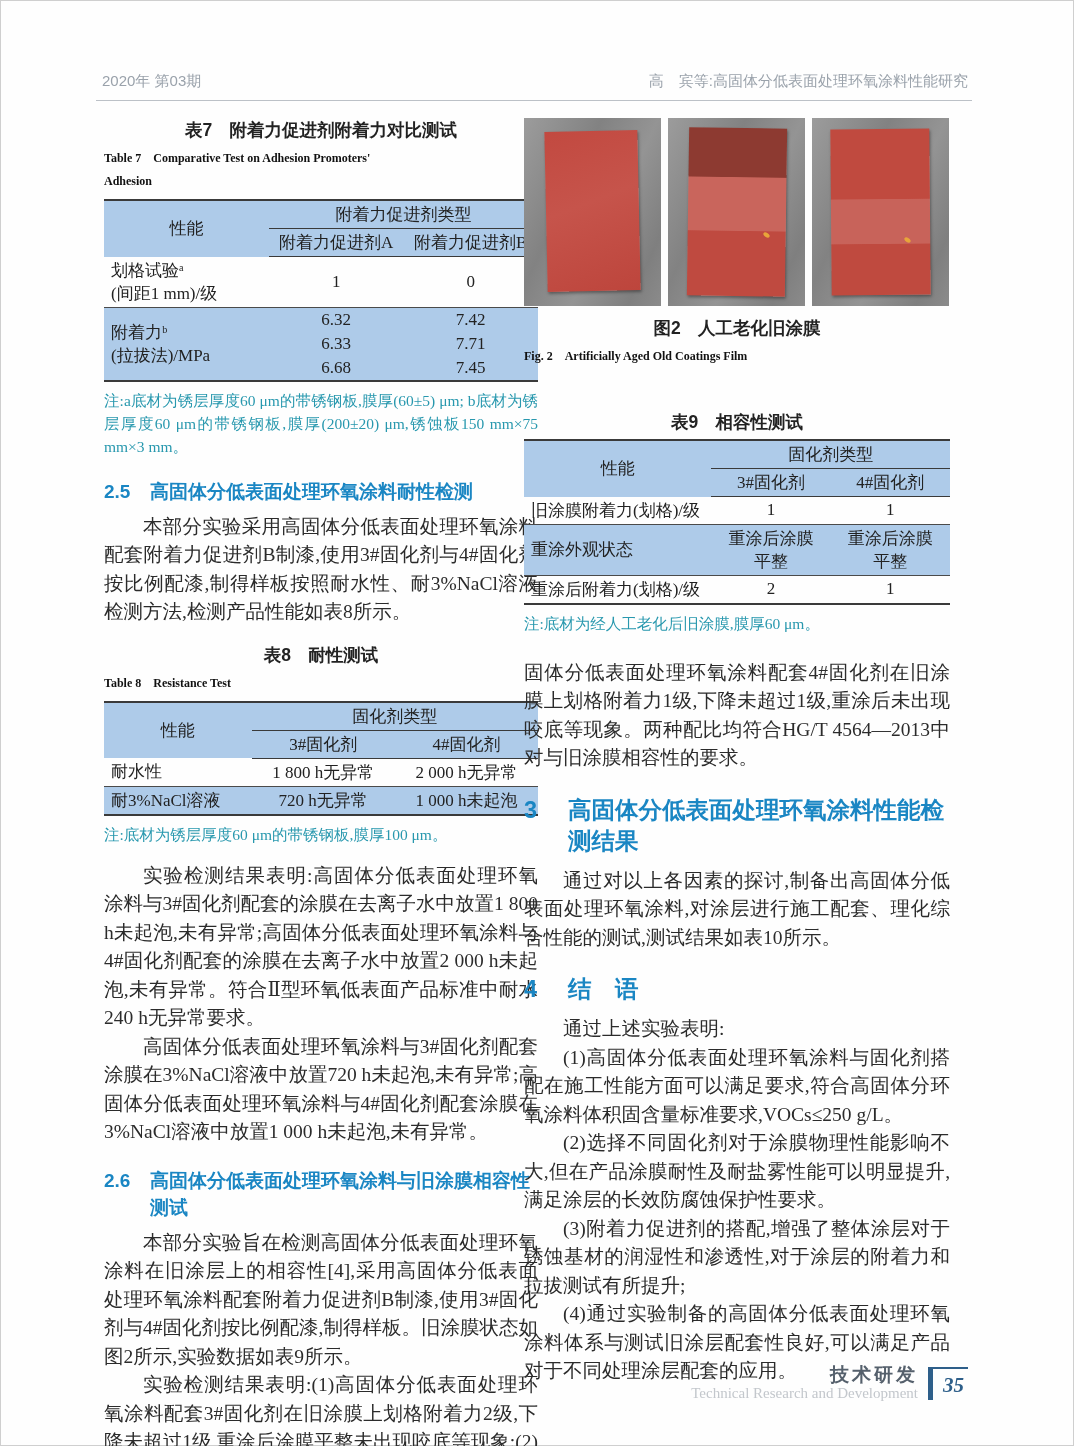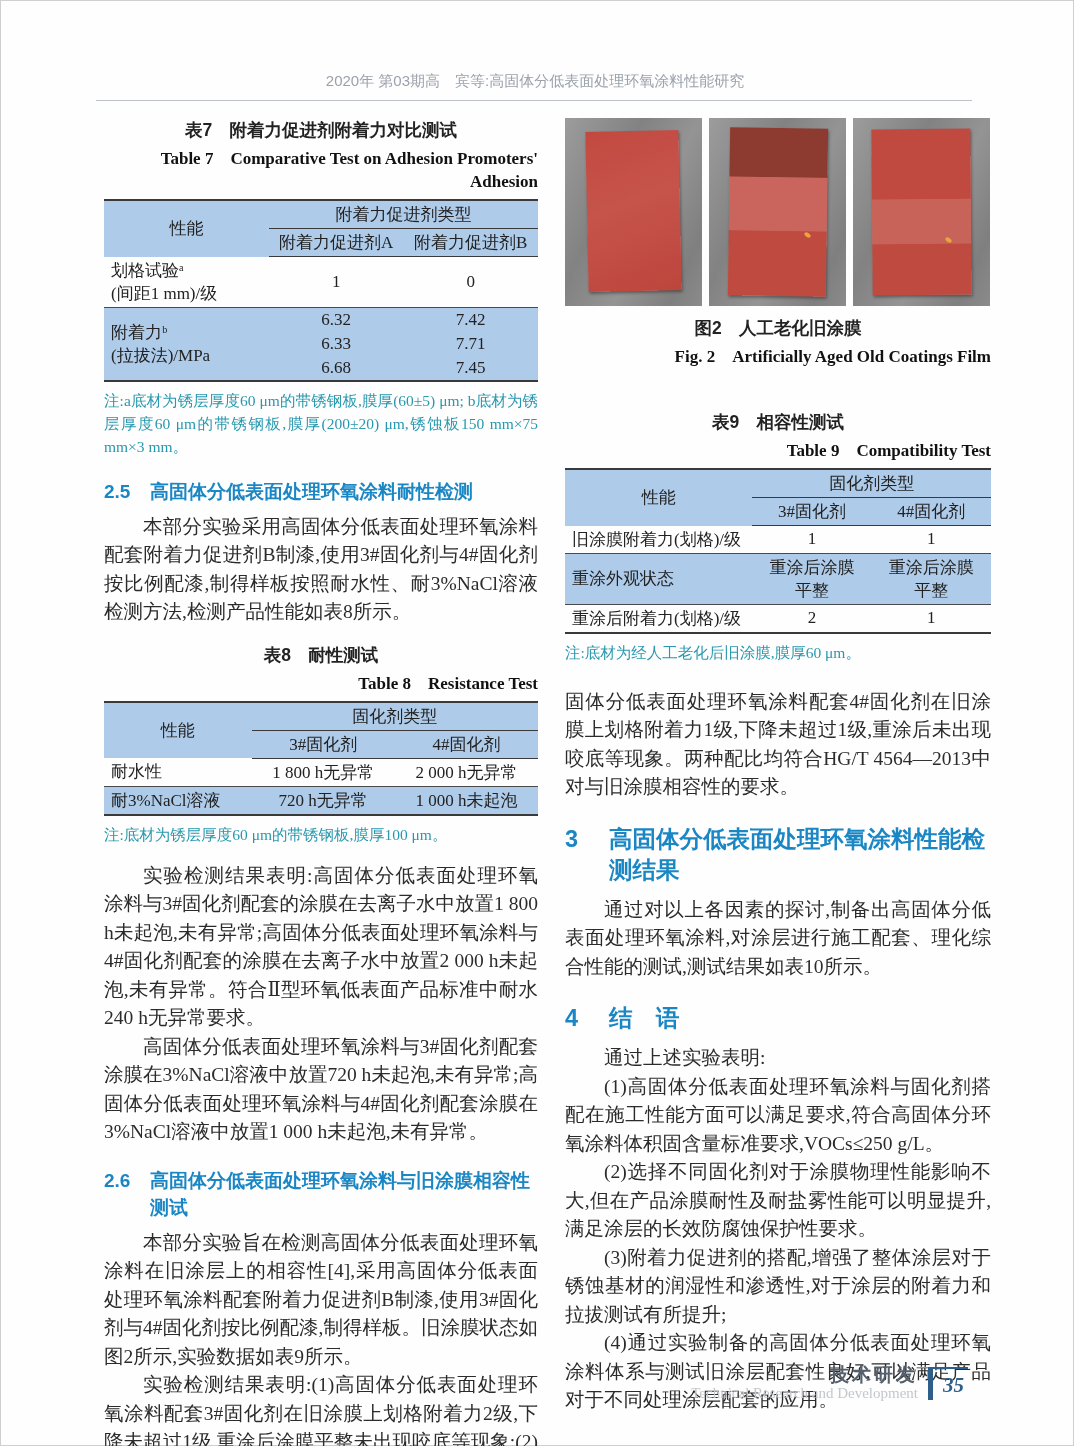--- a/index.html
+++ b/index.html
@@ -1,33 +1,33 @@
 <!DOCTYPE html>
 <html><head>
 <meta charset="utf-8">
 <style>
   html,body{margin:0;padding:0;background:#d8d8d8;}
   .page{position:relative;width:1074px;height:1446px;background:#fefefe;margin:0 auto;
         box-shadow:inset 0 0 0 1px #cfcfcf;overflow:hidden;
         font-family:"Liberation Serif","DejaVu Serif",serif;color:#2b2b2b;}
 
   
-  .hdr{position:absolute;left:102px;right:106px;top:72px;display:flex;justify-content:center;
+  .hdr{position:absolute;left:102px;right:106px;top:72px;display:flex;justify-content:space-between;
        font-family:"Liberation Sans","DejaVu Sans",sans-serif;font-size:15px;color:#9aa2ab;}
   .hdr-rule{position:absolute;left:96px;right:102px;top:100px;height:1px;background:#bcc1c7;}
 
   
   .col{position:absolute;top:118px;}
   .col-left{left:104px;width:434px;}
-  .col-right{left:565px;width:426px;}
+  .col-right{left:524px;width:426px;}
 
   
   .cap-zh{text-align:center;font-family:"Liberation Sans","DejaVu Sans",sans-serif;
           font-weight:bold;font-size:17.5px;color:#222;margin:0 0 5px 0;}
-  .cap-en{text-align:right;font-weight:bold;font-size:17px;line-height:23px;color:#111;
+  .cap-en{text-align:left;font-weight:bold;font-size:12px;line-height:23px;color:#111;
           margin:0 0 6px 0;white-space:pre-line;}
 
   
   table.dt{width:100%;border-collapse:collapse;font-size:17px;color:#222;
            border-top:2px solid #3a3a3a;border-bottom:2px solid #3a3a3a;}
   table.dt td,table.dt th{font-weight:normal;text-align:center;vertical-align:middle;padding:2px 3px;}
   table.dt .lbl{text-align:left;padding-left:7px;}
   .shade{background:#aecbe9;}
   .spanner{border-bottom:1px solid #3a3a3a;}
   tr.hdr-end td,tr.hdr-end th{border-bottom:1px solid #3a3a3a;}
@@ -191,21 +191,20 @@
       </div>
       <div class="photo">
         <div class="panel p3"></div>
         <div class="speck" style="left:92px;top:120px;"></div>
       </div>
     </div>
     <p class="cap-zh">图2　人工老化旧涂膜</p>
     <p class="cap-en">Fig. 2　Artificially Aged Old Coatings Film</p>
 
     <p class="cap-zh" style="margin-top:42px;">表9　相容性测试</p>
-    <p class="cap-en">Table 9　Compatibility Test</p>
 
     <table class="dt">
       <colgroup>
           <col style="width:44%">
           <col style="width:28%">
           <col style="width:28%">
         </colgroup>
       <tbody>
           <tr class="shade">
         <th rowspan="2">性能</th>

